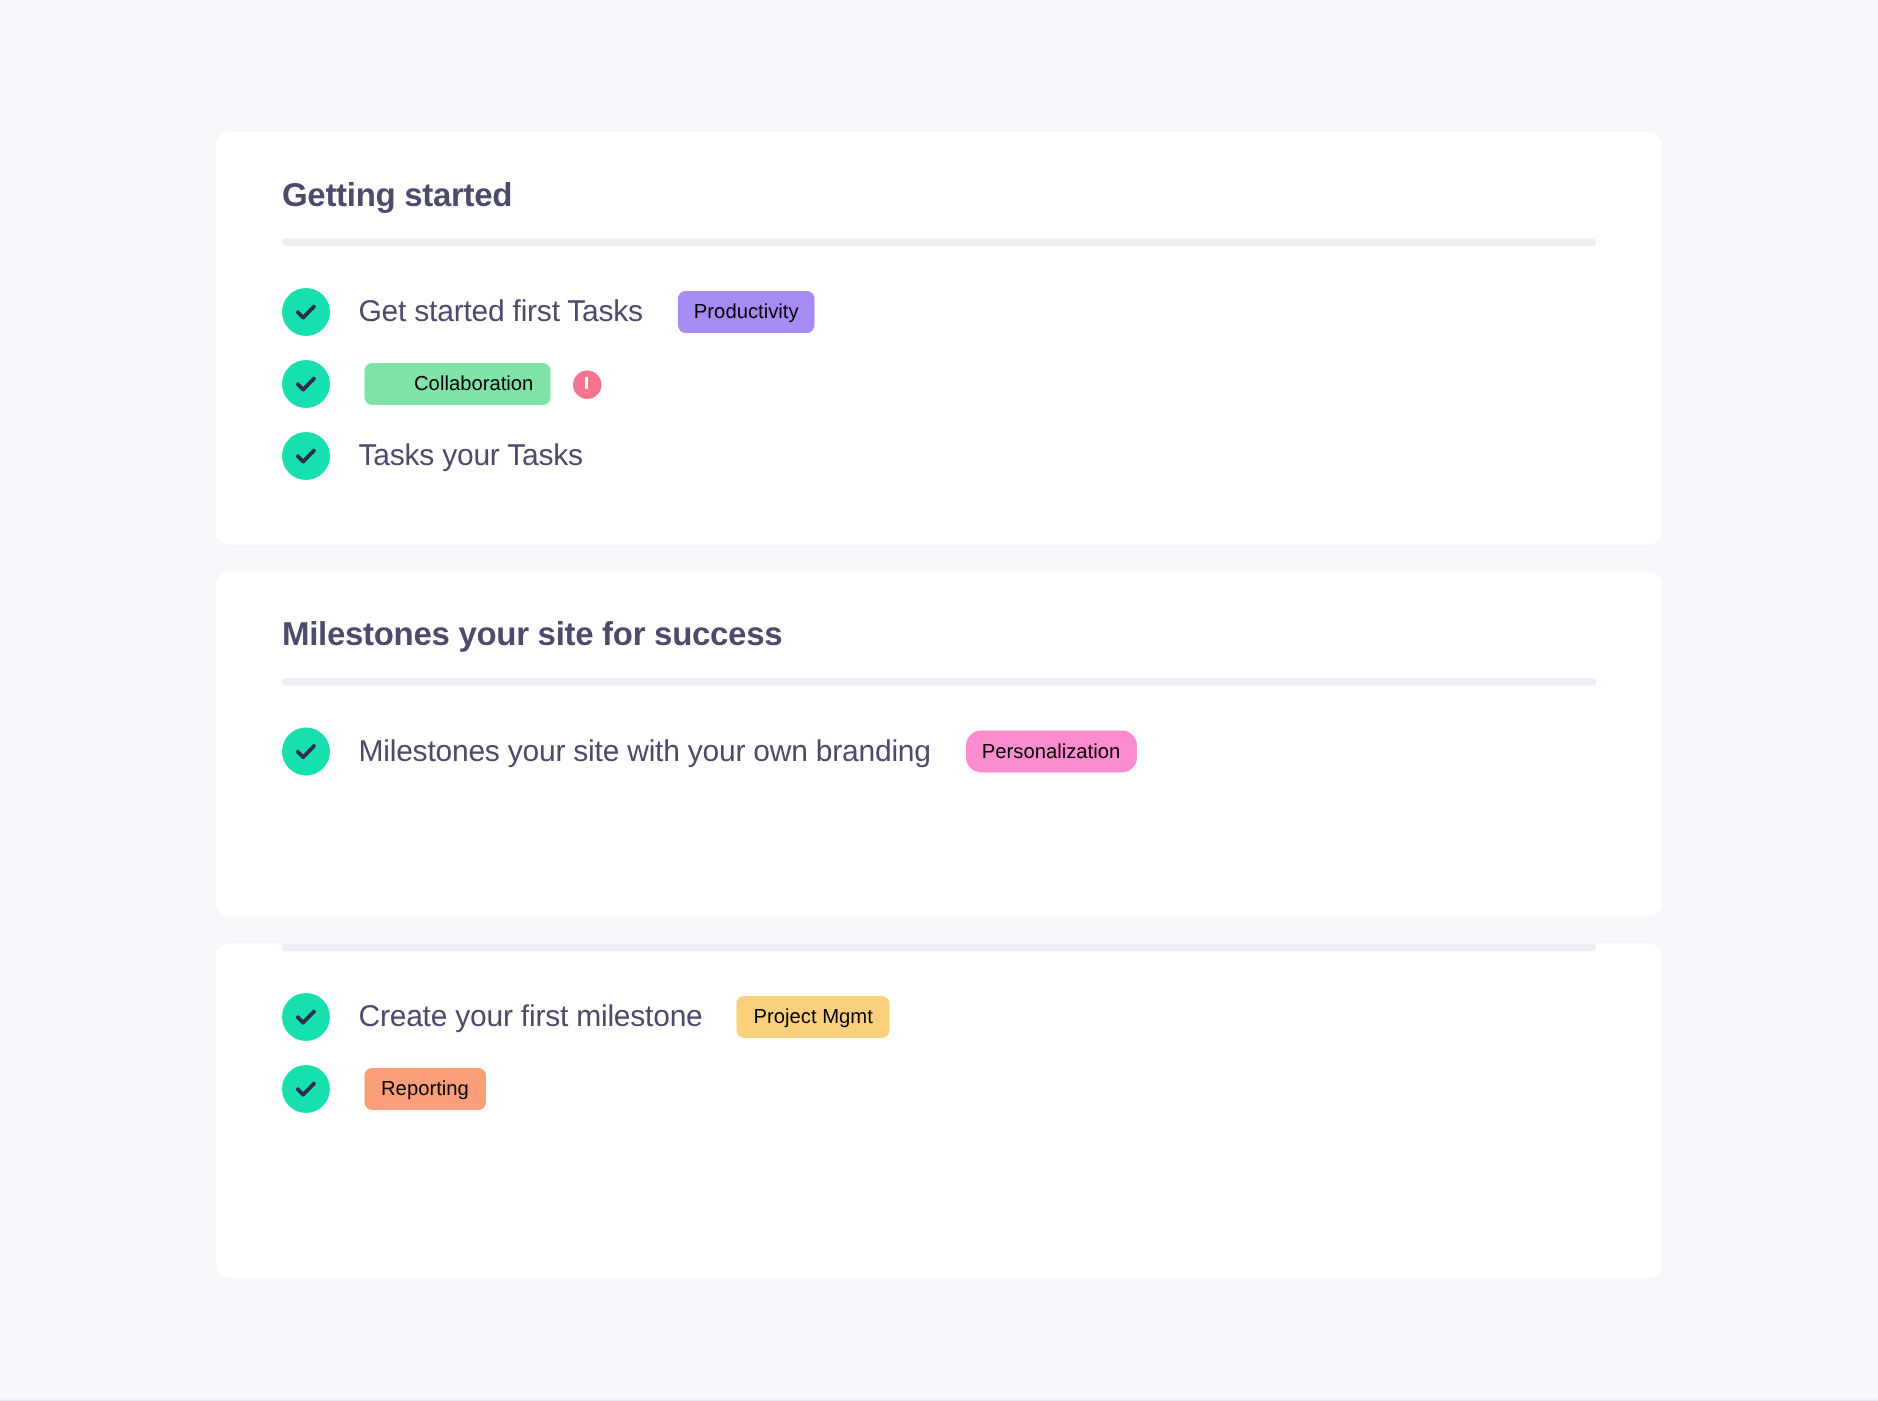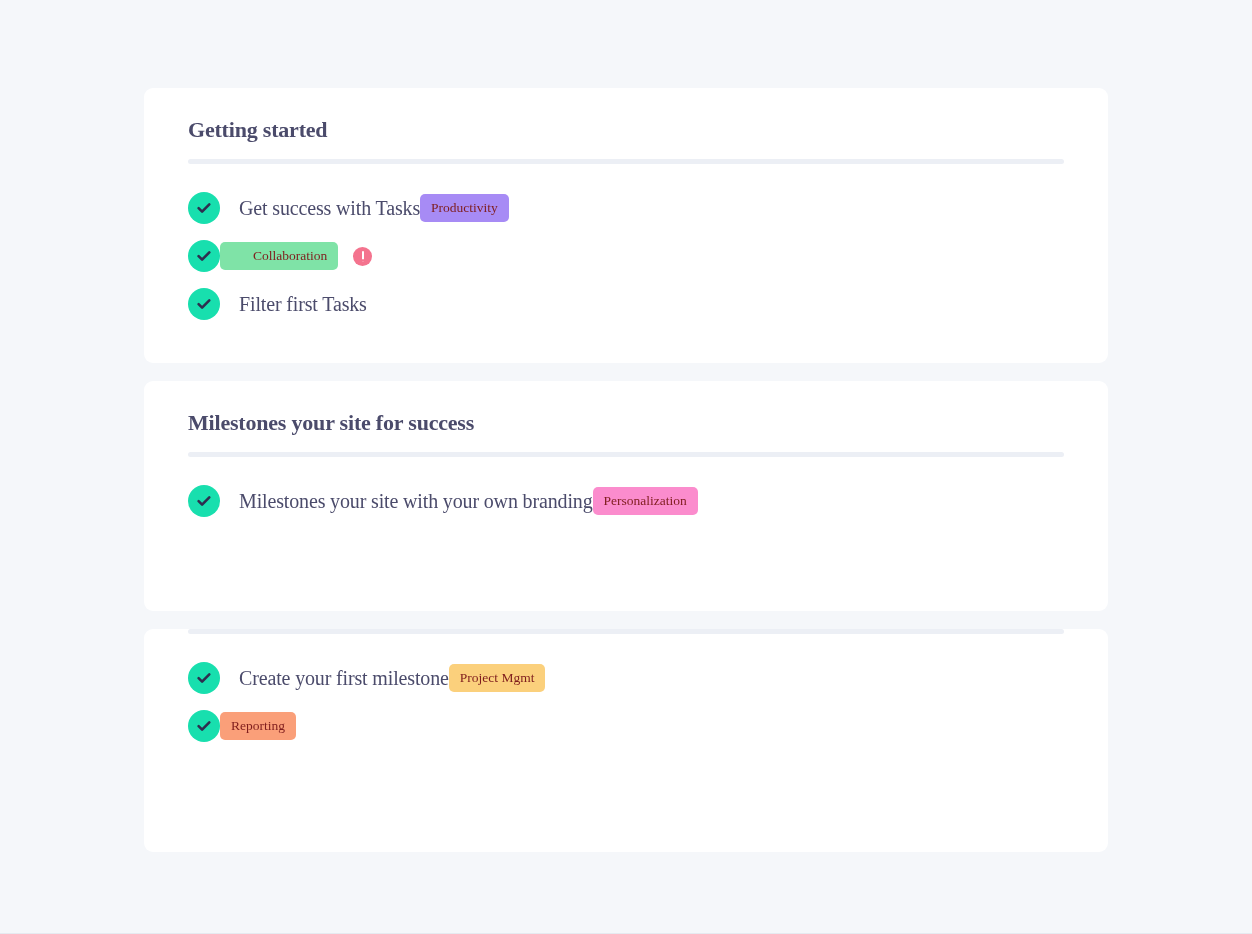--- a/index.html
+++ b/index.html
@@ -15,21 +15,20 @@
     -webkit-font-smoothing: antialiased;
     overflow: hidden;
     box-sizing: border-box;
     border-bottom: 1px solid #e6eaf0;
   }
 
   .page {
     position: relative;
     width: 1252px;
     height: 933px;
-    font-family: Liberation Serif, serif;
   }
 
   .cards {
     position: absolute;
     left: 144px;
     top: 88px;
     width: 964px;
   }
 
   .card {
@@ -83,23 +82,23 @@
 
   .item-label {
     font-size: 20px;
     color: #4b4b6b;
     margin-left: 19px;
     white-space: nowrap;
     letter-spacing: -0.15px;
   }
 
   .badge {
-    margin-left: 0;
+    margin-left: 23px;
     display: inline-block;
-    color: #7f1d1d;
+    color: #000000;
     font-size: 13.5px;
     line-height: 1;
     padding: 7px 11px 8px 11px;
     border-radius: 5px;
     white-space: nowrap;
   }
 
   .alert-icon {
     margin-left: 15px;
     width: 19px;
@@ -143,56 +142,56 @@
       <div class="card card-1">
         <div class="card-title">Getting started</div>
         <div class="card-divider"></div>
         <div class="items">
           <div class="item">
             <span class="check-icon" style="background: rgb(24, 223, 174);">
               <svg width="18" height="18" viewBox="0 0 18 18" aria-hidden="true">
                 <path d="M3.6 9.2 L7.1 12.7 L14.3 5.4" fill="none" stroke="#2e2e4f" stroke-width="2.6" stroke-linecap="round" stroke-linejoin="round"></path>
               </svg>
             </span>
-            <span class="item-label">Get success with Tasks</span>
+            <span class="item-label">Get started first Tasks</span>
             <span class="badge" style="background: rgb(167, 139, 245);">Productivity</span>
           </div>
           <div class="item">
             <span class="check-icon" style="background: rgb(24, 223, 174);">
               <svg width="18" height="18" viewBox="0 0 18 18" aria-hidden="true">
                 <path d="M3.6 9.2 L7.1 12.7 L14.3 5.4" fill="none" stroke="#2e2e4f" stroke-width="2.6" stroke-linecap="round" stroke-linejoin="round"></path>
               </svg>
             </span>
             <span class="badge" style="background: rgb(127, 227, 167); padding-left: 33px;">Collaboration</span>
             <span class="alert-icon" style="background: rgb(244, 115, 142);">
               <span class="bang" style="background: rgb(255, 255, 255); --dot: #f4738e;"></span>
             </span>
           </div>
           <div class="item">
             <span class="check-icon" style="background: rgb(24, 223, 174);">
               <svg width="18" height="18" viewBox="0 0 18 18" aria-hidden="true">
                 <path d="M3.6 9.2 L7.1 12.7 L14.3 5.4" fill="none" stroke="#2e2e4f" stroke-width="2.6" stroke-linecap="round" stroke-linejoin="round"></path>
               </svg>
             </span>
-            <span class="item-label">Filter first Tasks</span>
+            <span class="item-label">Tasks your Tasks</span>
           </div>
         </div>
       </div>
       <div class="card card-2">
         <div class="card-title">Milestones your site for success</div>
         <div class="card-divider"></div>
         <div class="items">
           <div class="item">
             <span class="check-icon" style="background: rgb(24, 223, 174);">
               <svg width="18" height="18" viewBox="0 0 18 18" aria-hidden="true">
                 <path d="M3.6 9.2 L7.1 12.7 L14.3 5.4" fill="none" stroke="#2e2e4f" stroke-width="2.6" stroke-linecap="round" stroke-linejoin="round"></path>
               </svg>
             </span>
             <span class="item-label">Milestones your site with your own branding</span>
-            <span class="badge" style="background: rgb(251, 140, 205);">Personalization</span>
+            <span class="badge" style="background: rgb(251, 140, 205); border-radius: 10px;">Personalization</span>
           </div>
         </div>
       </div>
       <div class="card card-3">
         <div class="card-divider"></div>
         <div class="items">
           <div class="item">
             <span class="check-icon" style="background: rgb(24, 223, 174);">
               <svg width="18" height="18" viewBox="0 0 18 18" aria-hidden="true">
                 <path d="M3.6 9.2 L7.1 12.7 L14.3 5.4" fill="none" stroke="#2e2e4f" stroke-width="2.6" stroke-linecap="round" stroke-linejoin="round"></path>

